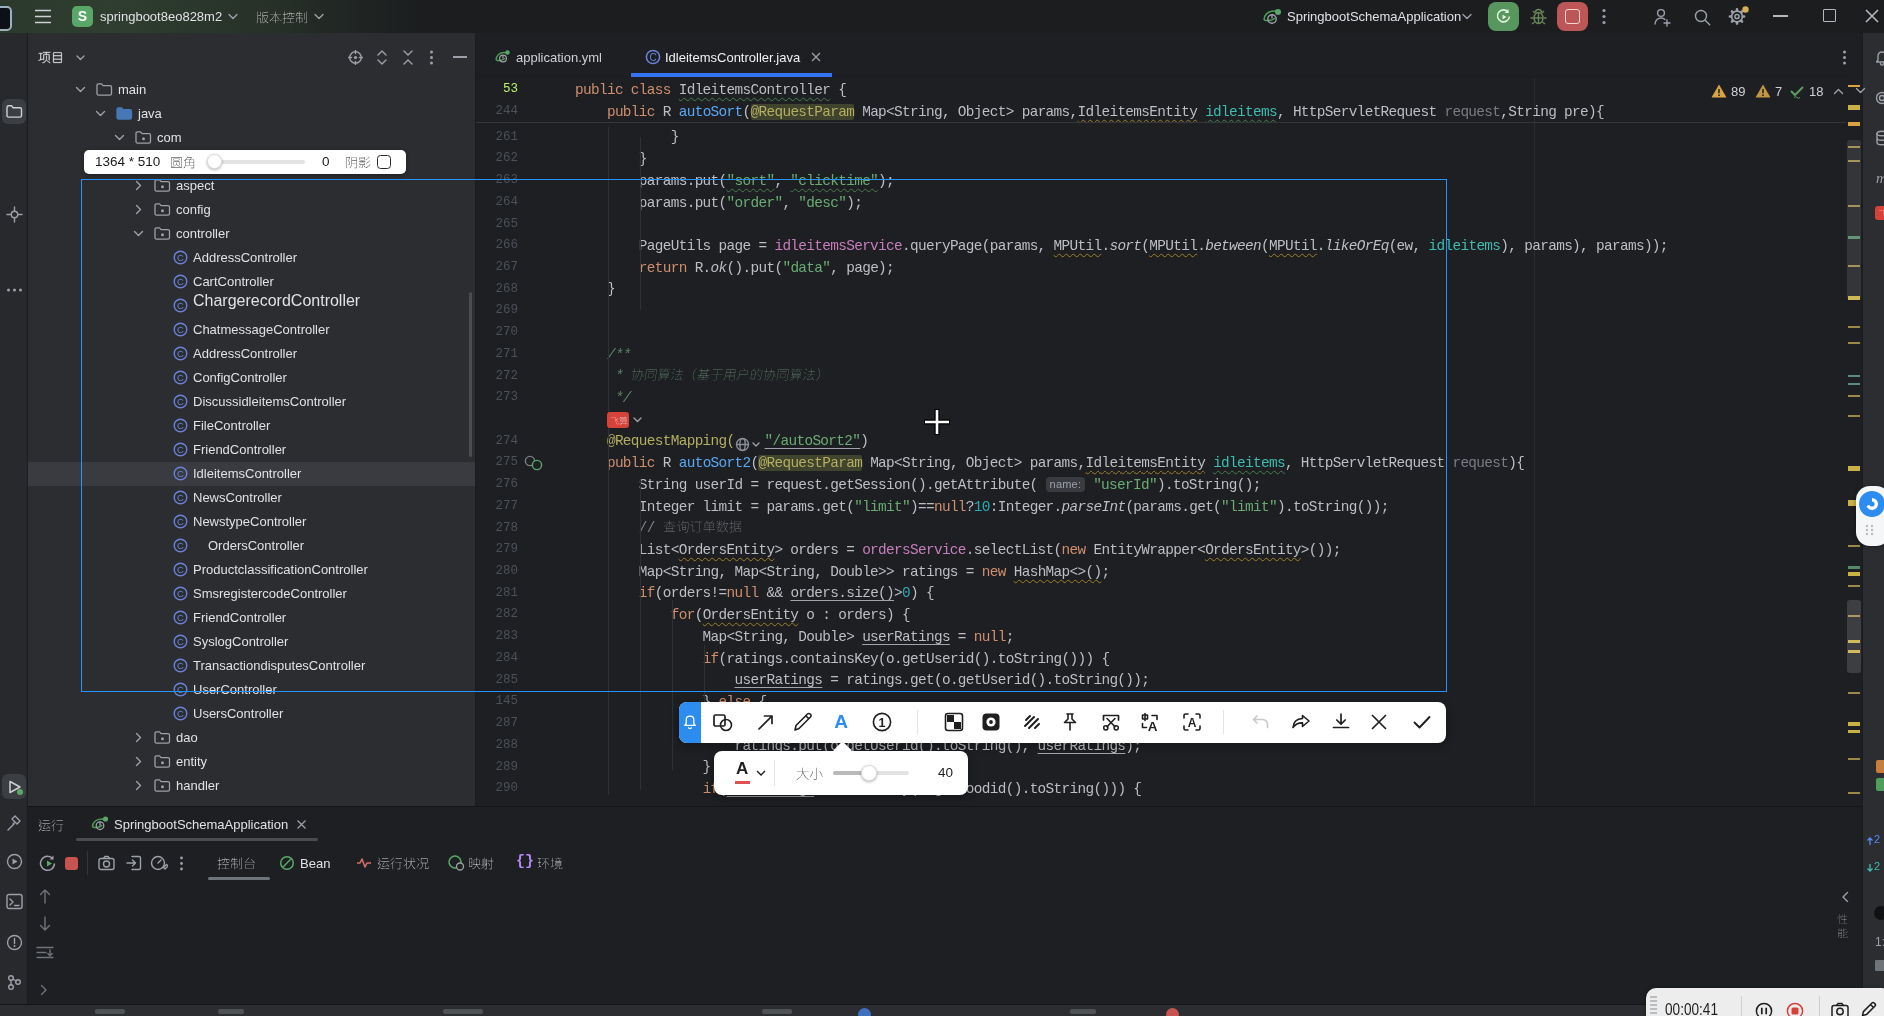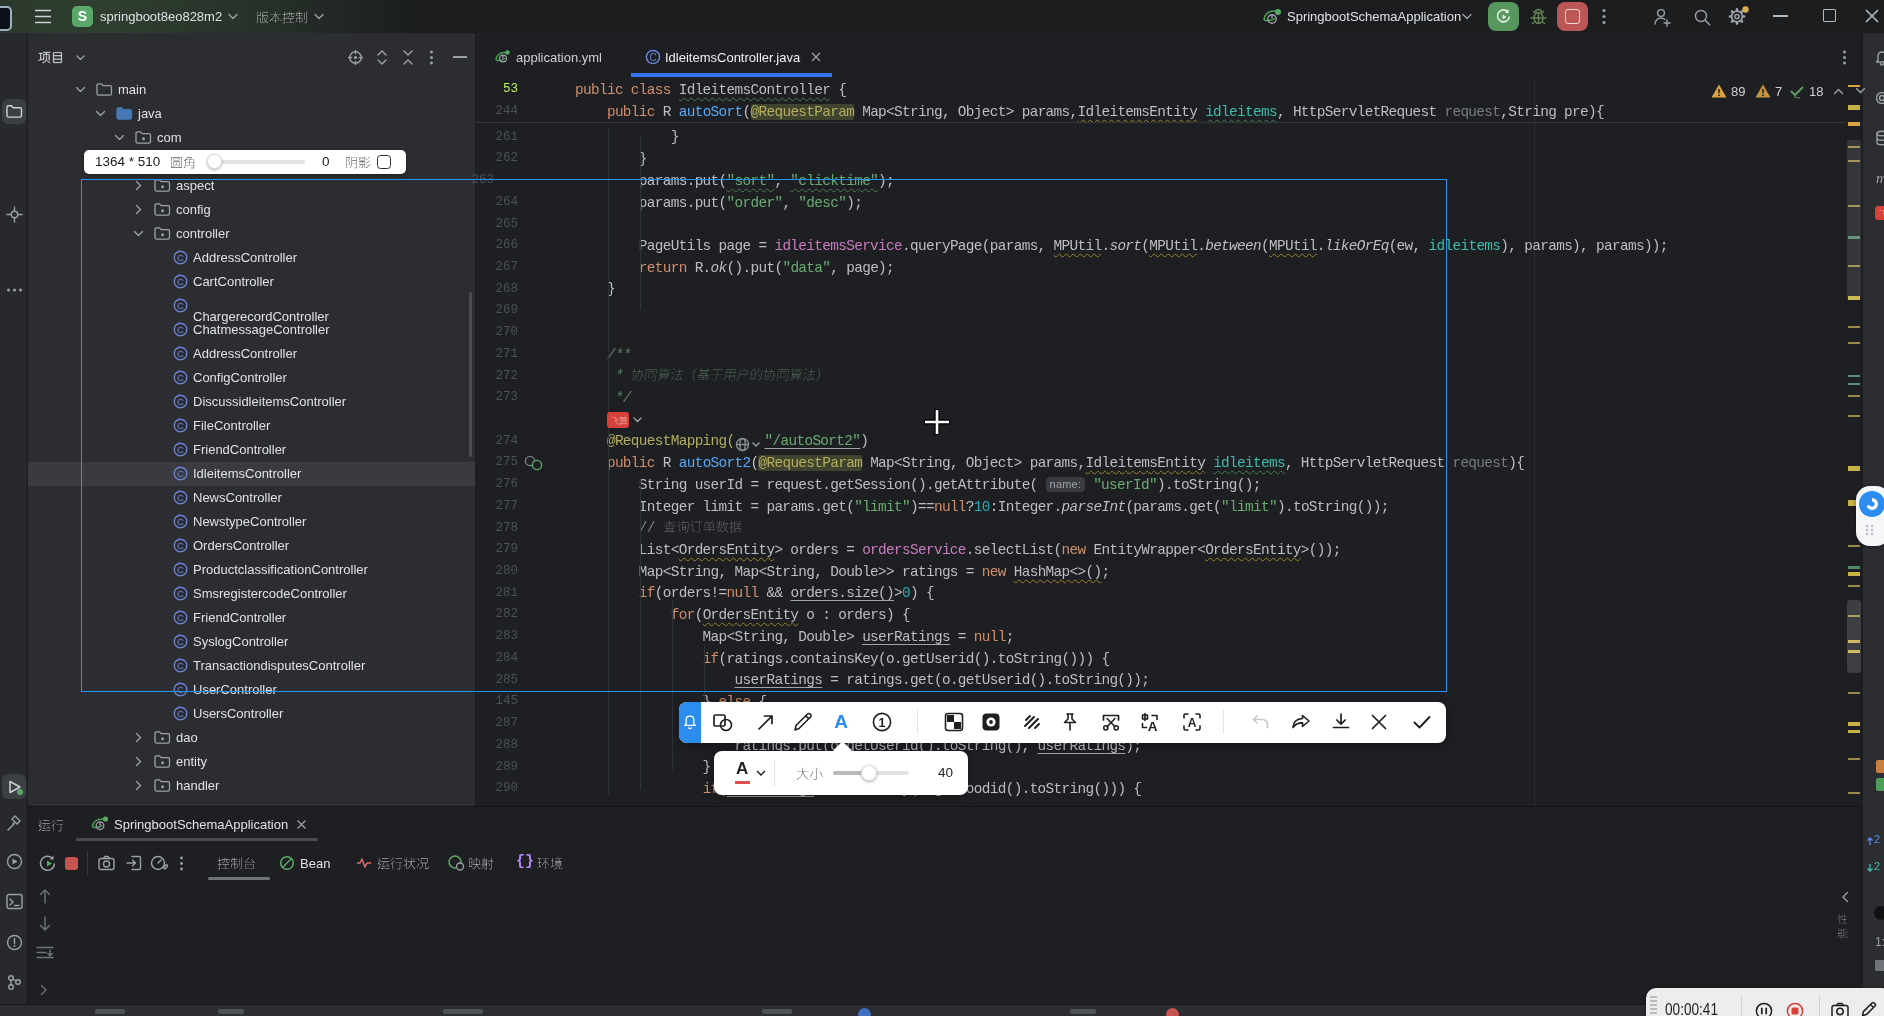--- a/index.html
+++ b/index.html
@@ -225,21 +225,21 @@
 <div class="abs" style="left:193px;top:250px;font-size:13px;color:#dfe1e5">AddressController</div>
 <svg class="abs" style="left:173px;top:274px" width="15" height="15">
     <circle cx="7.5" cy="7.5" r="6.3" fill="none" stroke="#6A83D6" stroke-width="1.4"></circle>
     <text x="7.5" y="11" font-size="9.5" font-family="Liberation Sans" fill="#6A83D6" text-anchor="middle">C</text>
   </svg>
 <div class="abs" style="left:193px;top:274px;font-size:13px;color:#dfe1e5">CartController</div>
 <svg class="abs" style="left:173px;top:298px" width="15" height="15">
     <circle cx="7.5" cy="7.5" r="6.3" fill="none" stroke="#6A83D6" stroke-width="1.4"></circle>
     <text x="7.5" y="11" font-size="9.5" font-family="Liberation Sans" fill="#6A83D6" text-anchor="middle">C</text>
   </svg>
-<div class="abs" style="left:193px;top:309px;font-size:13px;color:#dfe1e5">ChargerecordController</div>
+<div class="abs" style="left:193px;top:292px;font-size:16px;color:#dfe1e5">ChargerecordController</div>
 <svg class="abs" style="left:173px;top:322px" width="15" height="15">
     <circle cx="7.5" cy="7.5" r="6.3" fill="none" stroke="#6A83D6" stroke-width="1.4"></circle>
     <text x="7.5" y="11" font-size="9.5" font-family="Liberation Sans" fill="#6A83D6" text-anchor="middle">C</text>
   </svg>
 <div class="abs" style="left:193px;top:322px;font-size:13px;color:#dfe1e5">ChatmessageController</div>
 <svg class="abs" style="left:173px;top:346px" width="15" height="15">
     <circle cx="7.5" cy="7.5" r="6.3" fill="none" stroke="#6A83D6" stroke-width="1.4"></circle>
     <text x="7.5" y="11" font-size="9.5" font-family="Liberation Sans" fill="#6A83D6" text-anchor="middle">C</text>
   </svg>
 <div class="abs" style="left:193px;top:346px;font-size:13px;color:#dfe1e5">AddressController</div>
@@ -276,21 +276,21 @@
 <div class="abs" style="left:193px;top:490px;font-size:13px;color:#dfe1e5">NewsController</div>
 <svg class="abs" style="left:173px;top:514px" width="15" height="15">
     <circle cx="7.5" cy="7.5" r="6.3" fill="none" stroke="#6A83D6" stroke-width="1.4"></circle>
     <text x="7.5" y="11" font-size="9.5" font-family="Liberation Sans" fill="#6A83D6" text-anchor="middle">C</text>
   </svg>
 <div class="abs" style="left:193px;top:514px;font-size:13px;color:#dfe1e5">NewstypeController</div>
 <svg class="abs" style="left:173px;top:538px" width="15" height="15">
     <circle cx="7.5" cy="7.5" r="6.3" fill="none" stroke="#6A83D6" stroke-width="1.4"></circle>
     <text x="7.5" y="11" font-size="9.5" font-family="Liberation Sans" fill="#6A83D6" text-anchor="middle">C</text>
   </svg>
-<div class="abs" style="left:193px;top:538px;font-size:13px;color:#dfe1e5">OrdersController</div>
+<div class="abs" style="left:208px;top:538px;font-size:13px;color:#dfe1e5">OrdersController</div>
 <svg class="abs" style="left:173px;top:562px" width="15" height="15">
     <circle cx="7.5" cy="7.5" r="6.3" fill="none" stroke="#6A83D6" stroke-width="1.4"></circle>
     <text x="7.5" y="11" font-size="9.5" font-family="Liberation Sans" fill="#6A83D6" text-anchor="middle">C</text>
   </svg>
 <div class="abs" style="left:193px;top:562px;font-size:13px;color:#dfe1e5">ProductclassificationController</div>
 <svg class="abs" style="left:173px;top:586px" width="15" height="15">
     <circle cx="7.5" cy="7.5" r="6.3" fill="none" stroke="#6A83D6" stroke-width="1.4"></circle>
     <text x="7.5" y="11" font-size="9.5" font-family="Liberation Sans" fill="#6A83D6" text-anchor="middle">C</text>
   </svg>
 <div class="abs" style="left:193px;top:586px;font-size:13px;color:#dfe1e5">SmsregistercodeController</div>
@@ -398,21 +398,21 @@
 <div class="abs" style="left:1534px;top:78px;width:1px;height:728px;background:#2b2d30"></div>
 <div class="gut" style="left:472px;top:82.0px;color:#bef264">53</div>
 <div class="gut" style="left:472px;top:104.0px;color:#4b5059">244</div>
 <pre class="code abs" style="left:575.0px;top:79.7px"><span class="k">public class </span><span class="wg">IdleitemsController</span> {</pre>
 <pre class="code abs" style="left:575.0px;top:101.7px">    <span class="k">public</span> R <span class="m">autoSort</span>(<span class="an hl">@RequestParam</span> Map&lt;String, Object&gt; params,<span class="wy">IdleitemsEntity</span> <span class="t wg">idleitems</span>, HttpServletRequest <span class="g">request</span>,String pre){</pre>
 <div class="abs" style="left:476px;top:122px;width:1370px;height:1px;background:#33363a"></div>
 <div class="gut" style="left:472px;top:129.6px;color:#4b5059">261</div>
 <pre class="code abs" style="left:575.0px;top:127.3px">            }</pre>
 <div class="gut" style="left:472px;top:151.3px;color:#4b5059">262</div>
 <pre class="code abs" style="left:575.0px;top:149.0px">        }</pre>
-<div class="gut" style="left:448px;top:173.0px;color:#4b5059">263</div>
+<div class="gut" style="left:472px;top:173.0px;color:#4b5059">263</div>
 <pre class="code abs" style="left:575.0px;top:170.7px">        params.put(<span class="s wg">"sort"</span>, <span class="s wg">"clicktime"</span>);</pre>
 <div class="gut" style="left:472px;top:194.8px;color:#4b5059">264</div>
 <pre class="code abs" style="left:575.0px;top:192.5px">        params.put(<span class="s">"order"</span>, <span class="s">"desc"</span>);</pre>
 <div class="gut" style="left:472px;top:216.5px;color:#4b5059">265</div>
 <pre class="code abs" style="left:575.0px;top:214.2px"></pre>
 <div class="gut" style="left:472px;top:238.2px;color:#4b5059">266</div>
 <pre class="code abs" style="left:575.0px;top:235.9px">        PageUtils page = <span class="f">idleitemsService</span>.queryPage(params, <span class="wy">MPUtil</span>.<span class="it">sort</span>(<span class="wy">MPUtil</span>.<span class="it">between</span>(<span class="wy">MPUtil</span>.<span class="it">likeOrEq</span>(ew, <span class="t">idleitems</span>), params), params));</pre>
 <div class="gut" style="left:472px;top:259.9px;color:#4b5059">267</div>
 <pre class="code abs" style="left:575.0px;top:257.6px">        <span class="k">return</span> R.<span class="it">ok</span>().put(<span class="s">"data"</span>, page);</pre>
 <div class="gut" style="left:472px;top:281.6px;color:#4b5059">268</div>

